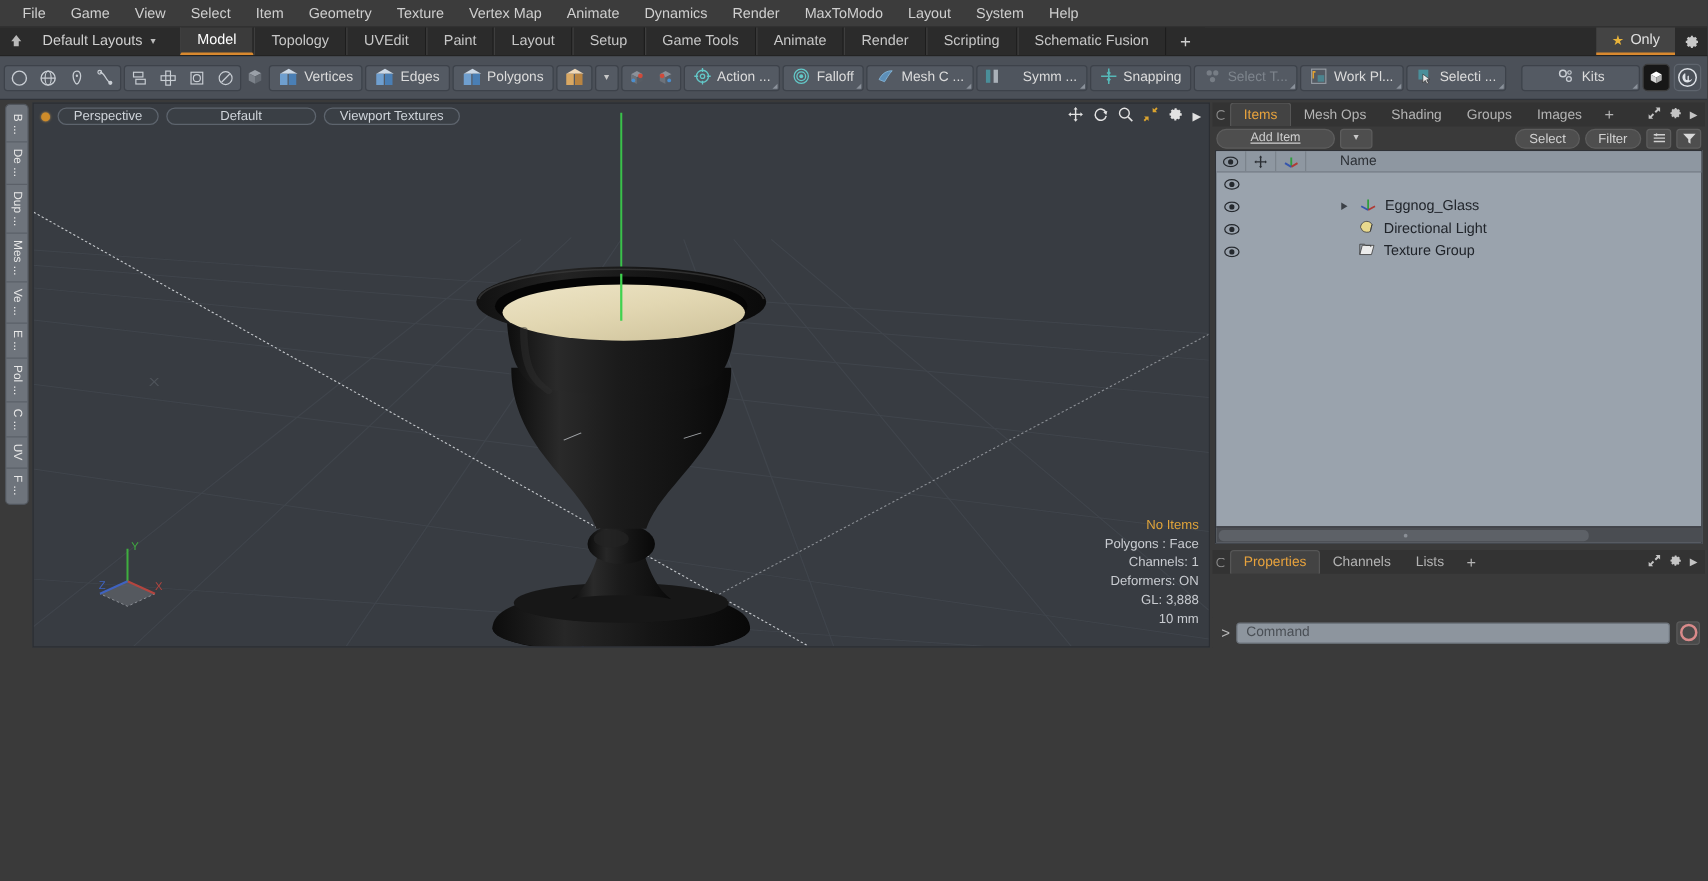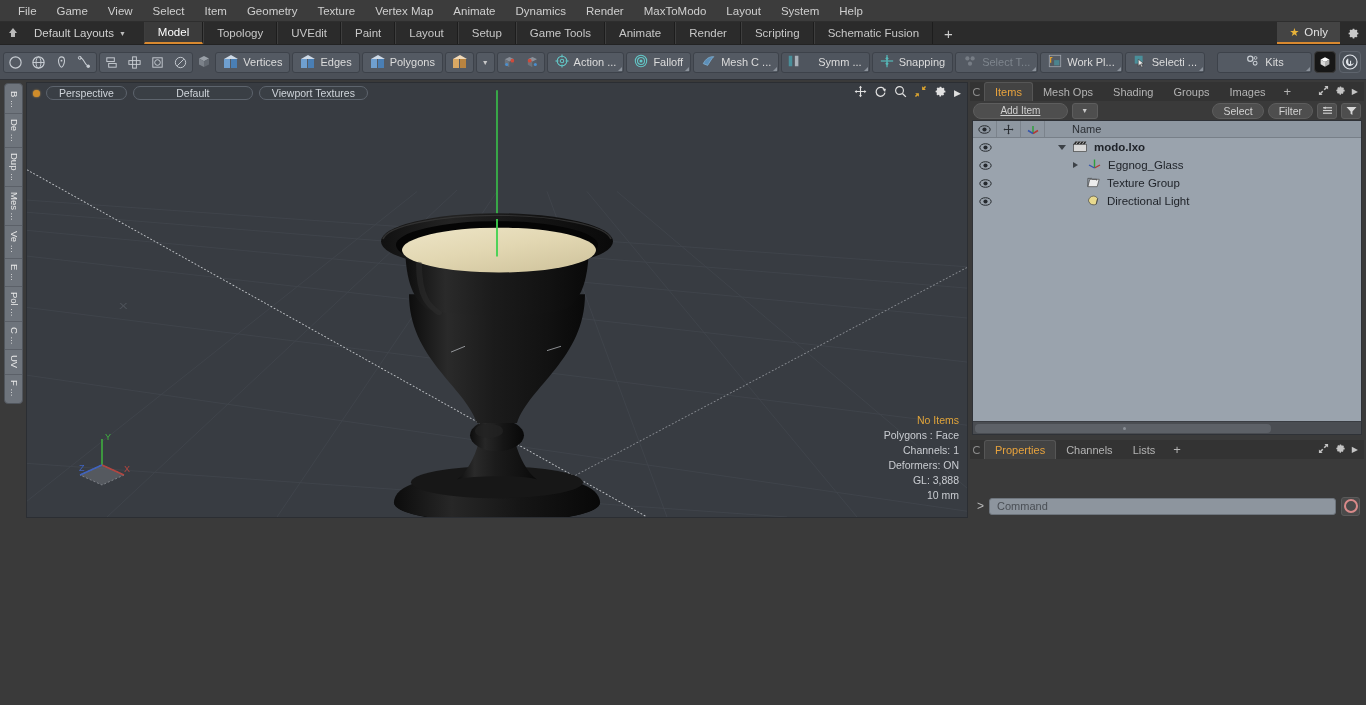--- a/index.html
+++ b/index.html
@@ -703,31 +703,20 @@
 
           <div class="irow root">
             <span class="eye">
               <svg width="13" height="9" viewBox="0 0 14 10">
                   <ellipse cx="7" cy="5" rx="6.3" ry="4.2" fill="none" stroke="#25292e" stroke-width="1.1"></ellipse>
                   <circle cx="7" cy="5" r="2.3" fill="#25292e"></circle>
                 </svg>
             </span>
             <span class="blank"></span>
               <span class="blank"></span>
-            <span class="nm" style="padding-left:13px">
-              <span class="tri down"></span>
-              <span style="margin-left:3px">
-                <svg width="14" height="11" viewBox="0 0 15 12">
-                    <rect x="0.5" y="3.5" width="14" height="8" fill="#d8d8d8" stroke="#3a3a3a" stroke-width="0.7"></rect>
-                    <path d="M0.5 3.5 L2.5 0.5 L14.5 0.5 L12.5 3.5 Z" fill="#2a2a2a"></path>
-                    <path d="M3.2 3.5 L5.2 0.5 M6.6 3.5 L8.6 0.5 M10 3.5 L12 0.5" stroke="#d8d8d8" stroke-width="0.8"></path>
-                  </svg>
-              </span>
-              <span style="margin-left:3px">modo.lxo</span>
-            </span>
           </div>
 
           <div class="irow">
             <span class="eye">
               <svg width="13" height="9" viewBox="0 0 14 10">
                   <ellipse cx="7" cy="5" rx="6.3" ry="4.2" fill="none" stroke="#25292e" stroke-width="1.1"></ellipse>
                   <circle cx="7" cy="5" r="2.3" fill="#25292e"></circle>
                 </svg>
             </span>
             <span class="blank"></span>
@@ -750,45 +739,45 @@
               <svg width="13" height="9" viewBox="0 0 14 10">
                   <ellipse cx="7" cy="5" rx="6.3" ry="4.2" fill="none" stroke="#25292e" stroke-width="1.1"></ellipse>
                   <circle cx="7" cy="5" r="2.3" fill="#25292e"></circle>
                 </svg>
             </span>
             <span class="blank"></span>
               <span class="blank"></span>
             <span class="nm" style="padding-left:42px">
               <span>
                 <svg width="13" height="11" viewBox="0 0 14 12">
-                    <path d="M0.8 10.5 L3 2.5 H13.2 L11 10.5 Z" fill="#ececec" stroke="#3c3c3c" stroke-width="0.7"></path>
-                    <path d="M0.8 10.5 L0.8 1.5 H5 L6 2.5 H10.4 L10.4 4" fill="none" stroke="#3c3c3c" stroke-width="0.7"></path>
+                    <path d="M1.5 6.5 C1.5 3.5 4 1.2 7 1.2 C8.8 1.2 10.5 2.2 11.5 3.8 L10 10 C8 11.2 5 10.8 3.2 9.4 Z" fill="#e8d98e" stroke="#3c3c3c" stroke-width="0.7"></path>
+                    <path d="M11.5 3.8 L10 10" stroke="#3c3c3c" stroke-width="0.7"></path>
                   </svg>
               </span>
-              <span style="margin-left:3px">Texture Group</span>
+              <span style="margin-left:3px">Directional Light</span>
             </span>
           </div>
 
           <div class="irow">
             <span class="eye">
               <svg width="13" height="9" viewBox="0 0 14 10">
                   <ellipse cx="7" cy="5" rx="6.3" ry="4.2" fill="none" stroke="#25292e" stroke-width="1.1"></ellipse>
                   <circle cx="7" cy="5" r="2.3" fill="#25292e"></circle>
                 </svg>
             </span>
             <span class="blank"></span>
               <span class="blank"></span>
             <span class="nm" style="padding-left:42px">
               <span>
                 <svg width="13" height="11" viewBox="0 0 14 12">
-                    <path d="M1.5 6.5 C1.5 3.5 4 1.2 7 1.2 C8.8 1.2 10.5 2.2 11.5 3.8 L10 10 C8 11.2 5 10.8 3.2 9.4 Z" fill="#e8d98e" stroke="#3c3c3c" stroke-width="0.7"></path>
-                    <path d="M11.5 3.8 L10 10" stroke="#3c3c3c" stroke-width="0.7"></path>
+                    <path d="M0.8 10.5 L3 2.5 H13.2 L11 10.5 Z" fill="#ececec" stroke="#3c3c3c" stroke-width="0.7"></path>
+                    <path d="M0.8 10.5 L0.8 1.5 H5 L6 2.5 H10.4 L10.4 4" fill="none" stroke="#3c3c3c" stroke-width="0.7"></path>
                   </svg>
               </span>
-              <span style="margin-left:3px">Directional Light</span>
+              <span style="margin-left:3px">Texture Group</span>
             </span>
           </div>
 
         </div>
         <div class="ilscroll">
           <div class="thumb"></div>
         </div>
       </div>
 
       <div class="ptabbar" style="margin-top:5px">

